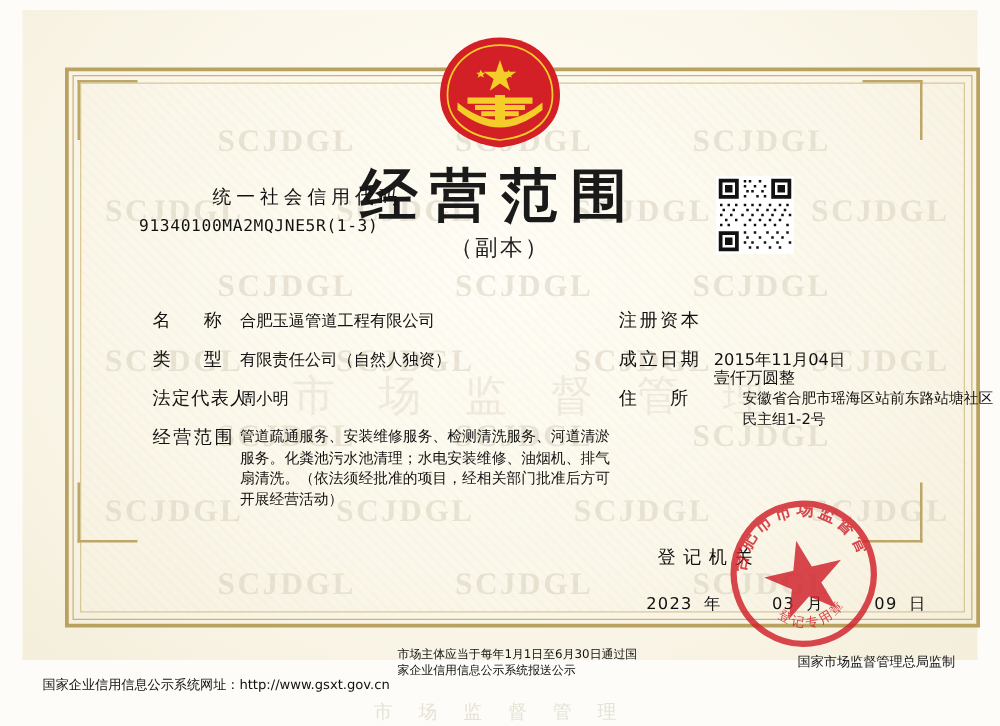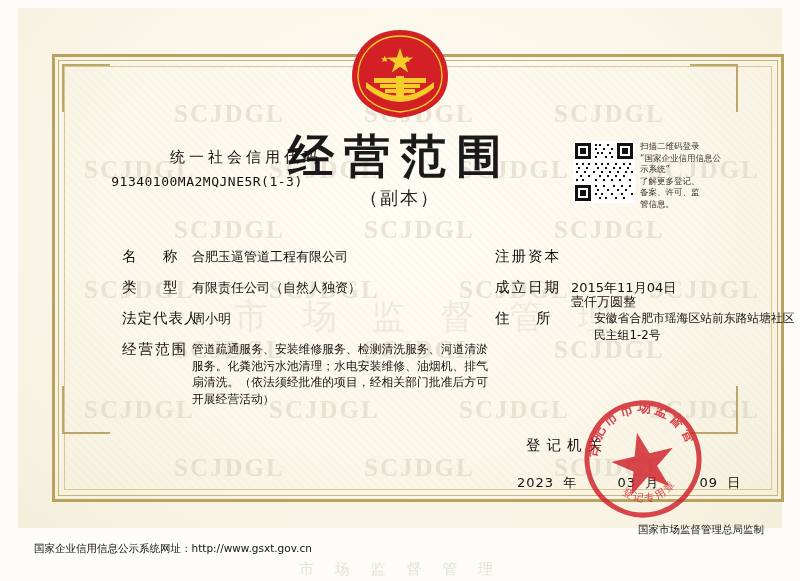--- a/index.html
+++ b/index.html
@@ -286,25 +286,20 @@
             <rect x="38" y="52" width="2" height="2"></rect>
             <rect x="48" y="52" width="2" height="2"></rect>
             <rect x="58" y="52" width="2" height="2"></rect>
           <rect x="26" y="56" width="2" height="2"></rect>
             <rect x="32" y="56" width="2" height="2"></rect>
             <rect x="42" y="56" width="2" height="2"></rect>
             <rect x="50" y="56" width="2" height="2"></rect>
         </g>
       </svg>
     </div>
-    <div class="qr-text" style="white-space:pre-line;">扫描二维码登录
-“国家企业信用信息公示系统”
-了解更多登记、
-备案、许可、监
-管信息。</div>
 
     <div class="f-label" style="left:104px;top:239px;">名　称</div>
     <div class="f-value" style="left:174px;top:240px;">合肥玉逼管道工程有限公司</div>
 
     <div class="f-label" style="left:104px;top:270px;">类　型</div>
     <div class="f-value" style="left:174px;top:271px;">有限责任公司（自然人独资）</div>
 
     <div class="f-label" style="left:104px;top:301px;letter-spacing:1px;">法定代表人</div>
     <div class="f-value" style="left:174px;top:302px;">周小明</div>
 
@@ -345,16 +340,18 @@
         </text>
         <text font-size="10.5" fill="#d0202a" font-family="'DejaVu Sans','Liberation Sans',sans-serif" letter-spacing="2">
           <textPath href="#sealBot" startOffset="16%">登记专用章</textPath>
         </text>
       </svg>
     </div>
   </div>
 
   <div class="footer">
     <div class="f-left">国家企业信用信息公示系统网址：http://www.gsxt.gov.cn</div>
+    <div class="f-center" style="white-space:pre-line;">市场主体应当于每年1月1日至6月30日通过国
+家企业信用信息公示系统报送公示</div>
     <div class="f-right">国家市场监督管理总局监制</div>
   </div>
   <div class="bottom-ghost">市 场 监 督 管 理</div>
 </div>
 
 </body></html>

